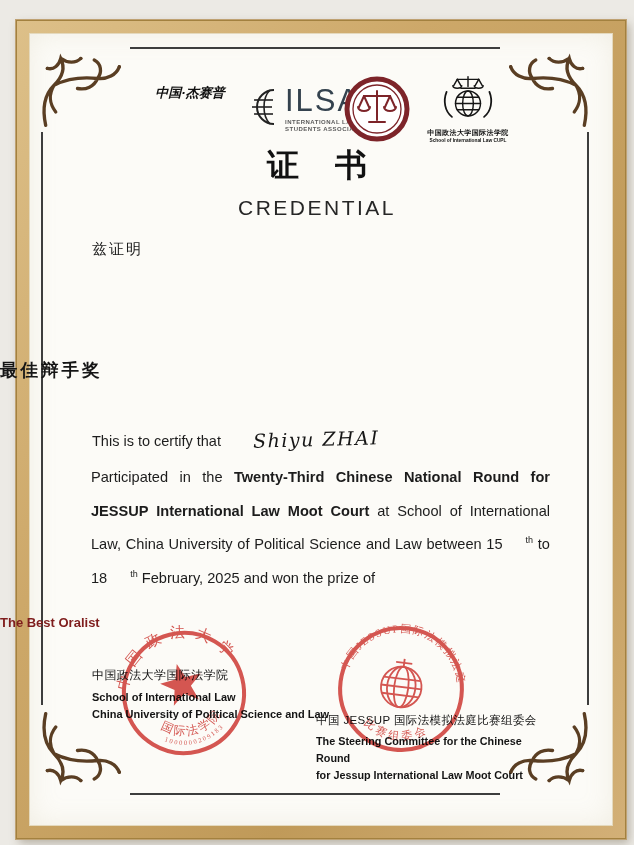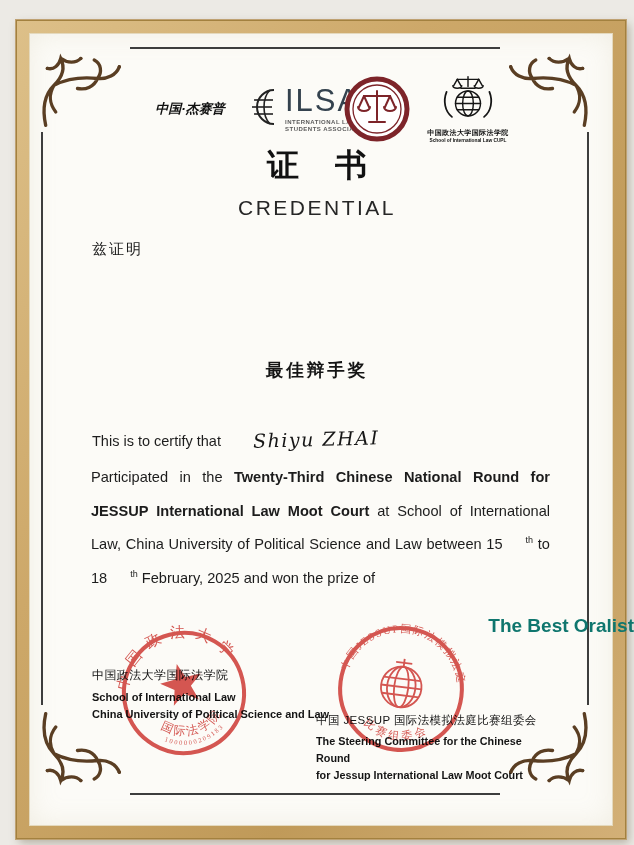--- a/index.html
+++ b/index.html
@@ -22,21 +22,21 @@
   .c-tl{left:34px;top:40px;}
   .c-tr{right:38px;top:40px;transform:scaleX(-1);}
   .c-bl{left:34px;bottom:46px;transform:scaleY(-1);}
   .c-br{right:38px;bottom:46px;transform:scale(-1,-1);}
 
   
   .jc{position:absolute;left:130px;top:82px;width:120px;text-align:center;z-index:3;}
   .jc-letters{font-size:44px;line-height:40px;font-weight:bold;font-style:italic;letter-spacing:-4px;}
   .jc-j{color:#c1272d;}
   .jc-c{color:#121212;margin-left:-10px;}
-  .jc-caption{font-size:13px;font-weight:bold;font-style:italic;color:#111;margin-top:18px;letter-spacing:0px;white-space:nowrap;}
+  .jc-caption{font-size:13px;font-weight:bold;font-style:italic;color:#111;margin-top:2px;letter-spacing:0px;white-space:nowrap;}
   .ilsa{position:absolute;left:250px;top:86px;display:flex;gap:5px;z-index:3;}
   .ilsa-globe{width:30px;height:42px;}
   .ilsa-text{display:flex;flex-direction:column;}
   .ilsa-word{font-size:31px;line-height:30px;letter-spacing:2px;color:#34424e;font-weight:500;}
   .ilsa-sub{font-size:6px;letter-spacing:.5px;color:#5a5a5a;line-height:7px;margin-top:3px;font-weight:bold;}
   .cupl-seal{position:absolute;left:344px;top:76px;width:66px;height:66px;z-index:3;}
   .sil{position:absolute;left:422px;top:74px;width:92px;text-align:center;z-index:3;}
   .sil svg{width:84px;height:50px;}
   .sil-zh{font-size:7px;font-weight:bold;color:#101010;white-space:nowrap;letter-spacing:.4px;}
   .sil-en{font-size:4.8px;font-weight:bold;color:#101010;white-space:nowrap;}
@@ -46,33 +46,33 @@
     font-family:"Liberation Serif","DejaVu Serif",serif;font-weight:700;font-size:32px;
     letter-spacing:14px;text-indent:14px;color:#111;z-index:3;}
   .title-en{position:absolute;left:0;right:0;top:196px;text-align:center;font-size:21px;
     letter-spacing:2.5px;color:#262626;font-weight:500;z-index:3;}
 
   
   .zh-intro{position:absolute;left:92px;top:240px;font-family:"Liberation Serif",serif;
     font-size:15px;letter-spacing:2px;color:#1b1b1b;z-index:3;}
   .zh-para{position:absolute;left:91px;top:268px;width:458px;font-family:"Liberation Serif",serif;
     font-size:15.5px;line-height:39px;text-align:justify;color:#1b1b1b;letter-spacing:.6px;z-index:3;}
-  .zh-award{position:absolute;left:0;right:0;top:358px;text-align:center;
+  .zh-award{position:absolute;left:0;right:0;top:358px;text-align:left;
     font-family:Liberation Serif, serif;font-size:17.5px;font-weight:700;letter-spacing:3px;color:#151515;z-index:3;}
 
   
   .certify{position:absolute;left:92px;top:428px;font-size:14.5px;color:#1d1d1d;z-index:3;}
   .name{display:inline-block;margin-left:32px;font-family:"DejaVu Serif",serif;font-style:italic;
     font-size:19px;letter-spacing:1.5px;transform:rotate(-1.5deg);color:#161616;}
   .en-para{position:absolute;left:91px;top:461px;width:459px;font-size:14.6px;line-height:33.5px;
     text-align:justify;color:#1c1c1c;z-index:3;}
   .en-para b{font-weight:700;}
   .en-para sup{font-size:9px;line-height:0;margin-left:23px;}
-  .en-award{position:absolute;left:0;right:0;top:615px;text-align:right;font-size:19px;
-    font-weight:700;color:#0f766e;z-index:3;}
+  .en-award{position:absolute;left:0;right:0;top:615px;text-align:left;font-size:13px;
+    font-weight:700;color:#7f1d1d;z-index:3;}
 
   
   .sig{position:absolute;z-index:3;color:#141414;}
   .sig-left{left:92px;top:667px;}
   .sig-right{left:316px;top:665px;width:240px;}
   .sig-zh{font-size:12px;margin-bottom:5px;letter-spacing:.4px;}
   .sig-right .sig-zh{font-size:11.5px;margin-top:48px;}
   .sig-en{font-size:11px;font-weight:700;line-height:17px;}
   .sig-right .sig-en{font-size:10.8px;}
 

